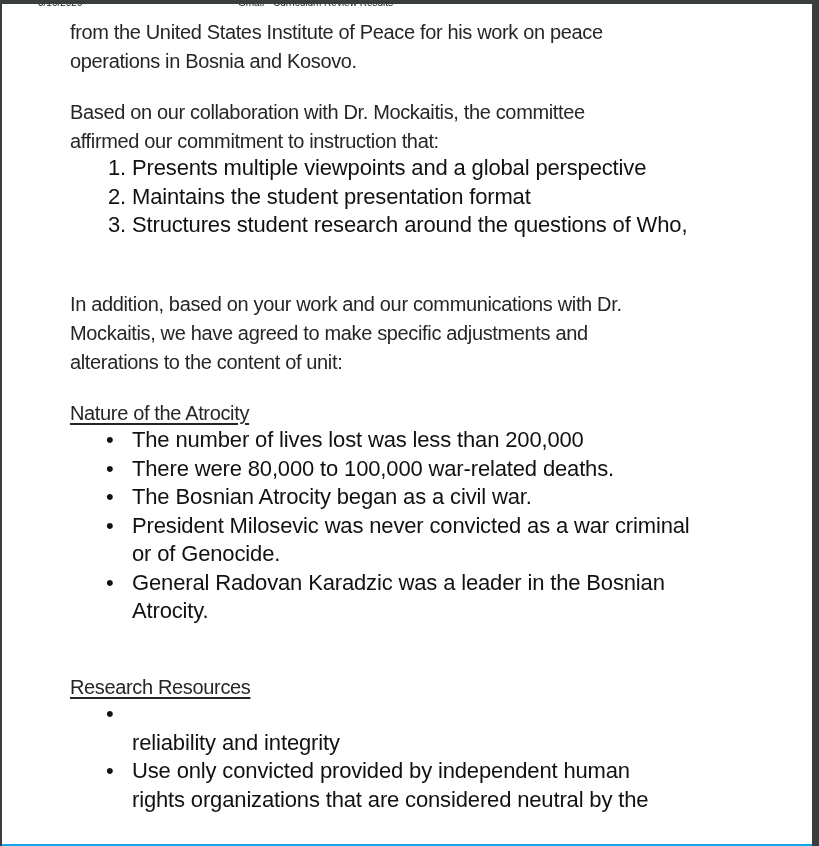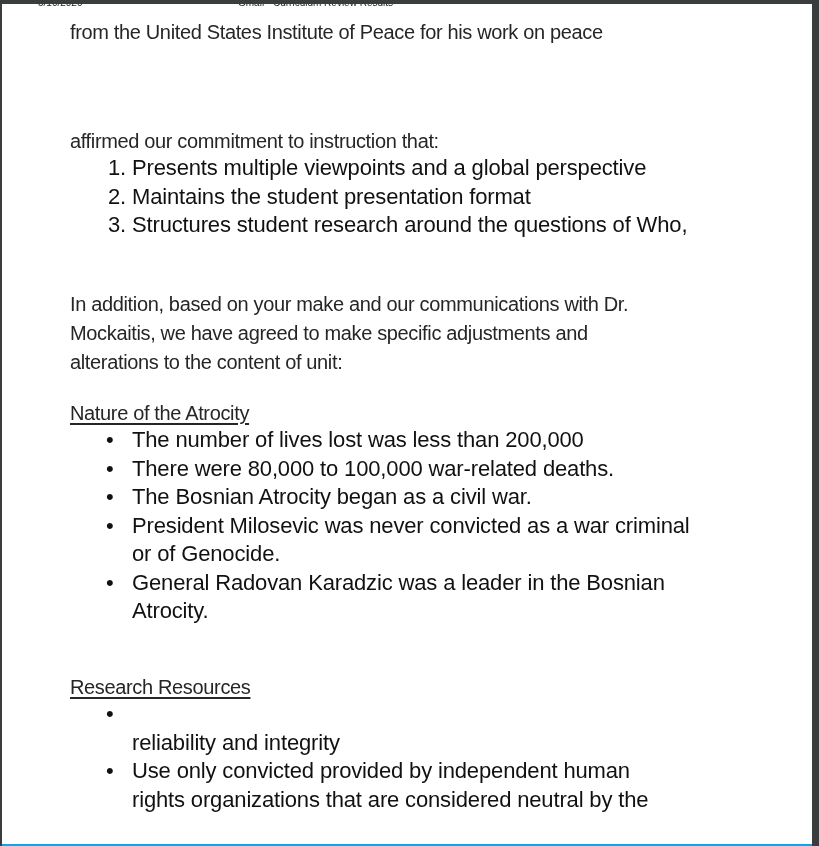--- a/index.html
+++ b/index.html
@@ -112,44 +112,45 @@
 <div class="viewer">
   <div class="page">
 
     <div class="header-line">
       <span class="header-date">5/10/2020</span>
       <span class="header-title">Gmail - Curriculum Review Results</span>
     </div>
 
     <p class="para calibri" style="top:14px;">
       <span>from the United States Institute of Peace for his work on peace</span><br>
+      <span>operations in Bosnia and Kosovo.</span>
     </p>
 
     <p class="para calibri" style="top:94px;">
-      <br>
+      <span>Based on our collaboration with Dr. Mockaitis, the committee</span><br>
       <span>affirmed our commitment to instruction that:</span>
     </p>
 
     <ol class="num-list arial" style="top:150px;">
       <li>
         <span class="marker">1.</span>
         <span>Presents multiple viewpoints and a global perspective</span>
       </li>
       <li>
         <span class="marker">2.</span>
         <span>Maintains the student presentation format</span>
       </li>
       <li>
         <span class="marker">3.</span>
         <span>Structures student research around the questions of Who,</span><br>
       </li>
     </ol>
 
     <p class="para calibri" style="top:286px;">
-      <span>In addition, based on your make and our communications with Dr.</span><br>
+      <span>In addition, based on your work and our communications with Dr.</span><br>
       <span>Mockaitis, we have agreed to make specific adjustments and</span><br>
       <span>alterations to the content of unit:</span>
     </p>
 
     <p class="heading calibri" style="top:395px;">Nature of the Atrocity</p>
 
     <ul class="bullet-list arial" style="top:422px;">
       <li>
         <span class="bullet">•</span>
         <span>The number of lives lost was less than 200,000</span>

